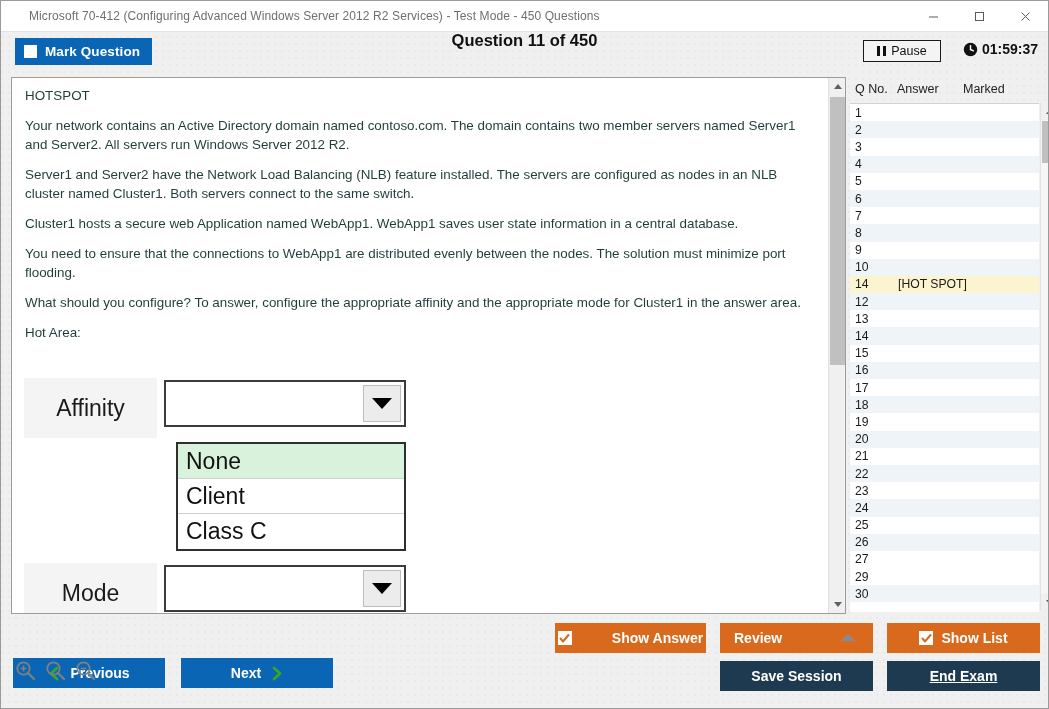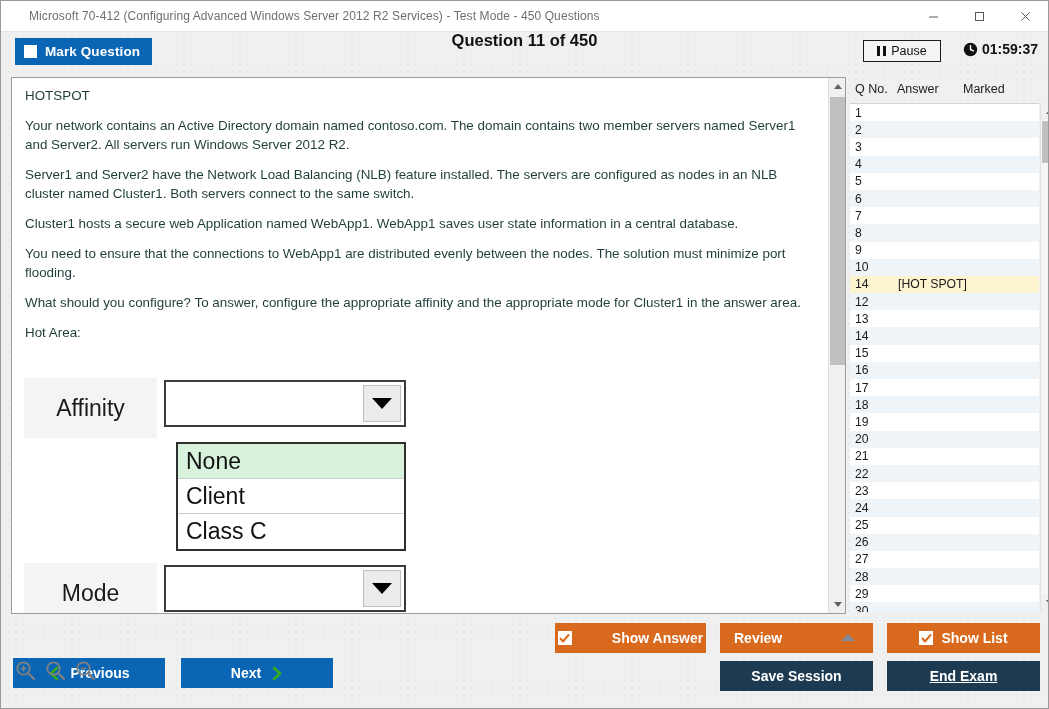--- a/index.html
+++ b/index.html
@@ -513,25 +513,20 @@
         <div class="lrow alt">
           <span class="n">26</span>
           <span class="a"></span>
           <span class="m"></span>
         </div>
         <div class="lrow">
           <span class="n">27</span>
           <span class="a"></span>
           <span class="m"></span>
         </div>
-        <div class="lrow alt">
-          <span class="n">28</span>
-          <span class="a"></span>
-          <span class="m"></span>
-        </div>
         <div class="lrow">
           <span class="n">29</span>
           <span class="a"></span>
           <span class="m"></span>
         </div>
         <div class="lrow alt">
           <span class="n">30</span>
           <span class="a"></span>
           <span class="m"></span>
         </div>

